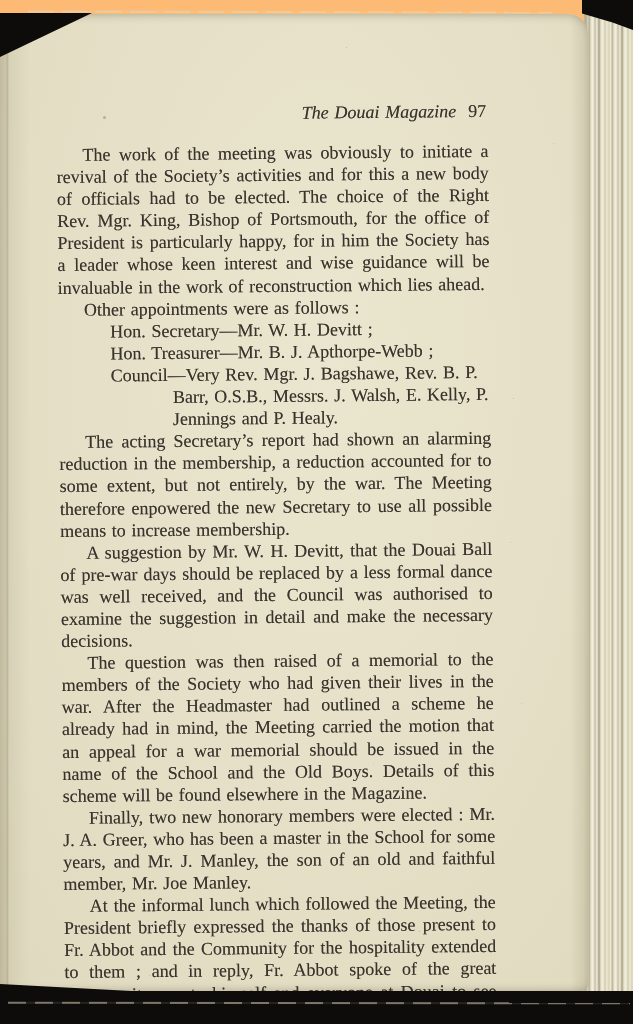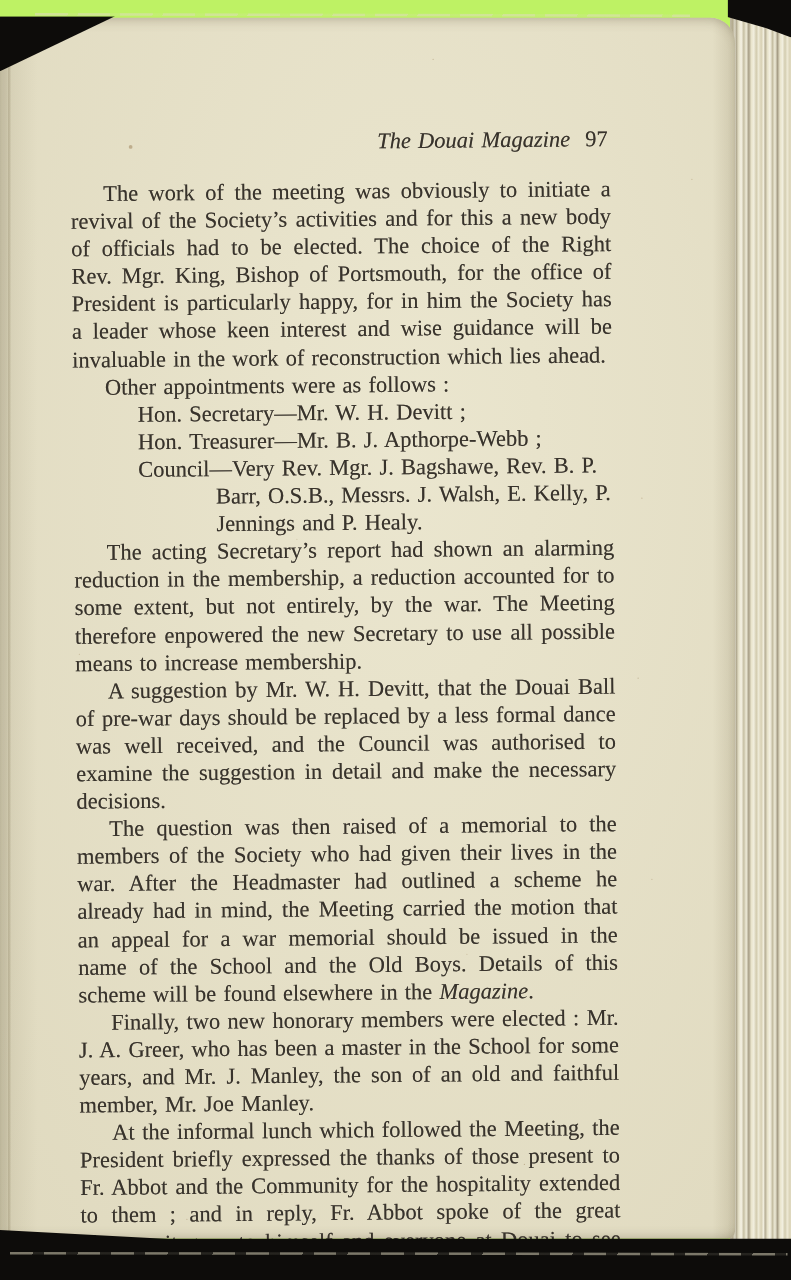--- a/index.html
+++ b/index.html
@@ -1,17 +1,17 @@
 <!DOCTYPE html>
 <html><head>
 <meta charset="utf-8">
 <style>
   html,body{margin:0;padding:0;background:#0d0c0a;}
   #stage{position:relative;width:633px;height:1024px;overflow:hidden;
-         background:#bef264;font-family:"Liberation Serif","DejaVu Serif",serif;}
+         background:#fdba74;font-family:"Liberation Serif","DejaVu Serif",serif;}
 
   
   .edge-stack{position:absolute;left:584px;top:10px;width:49px;height:998px;
     background:
       linear-gradient(90deg, rgba(110,100,75,.35) 0 2px, rgba(110,100,75,0) 6px),
       repeating-linear-gradient(90deg,
         #ece7d2 0px,#d8d1b4 2px,#f3f0e1 4px,#b3ab92 5px,#e7e2c9 7px,
         #f5f2e4 9px,#c6bfa3 11px,#efecd9 13px,#a79e86 15px,#e9e4cb 17px,
         #f1eede 19px,#d2cbae 21px,#efecd9 23px);
   }
@@ -59,21 +59,21 @@
     transform:rotate(-.55deg);transform-origin:0 0;
     font-size:18px;line-height:22.1px;word-spacing:1.2px;
     text-shadow:0 0 .5px rgba(56,51,44,.55);}
   .header{text-align:right;padding-right:2px;line-height:26px;margin-bottom:16px;}
   .mag-title{font-style:italic;}
   .page-num{margin-left:12px;}
   .para{margin:0;text-align:justify;text-indent:26px;}
   .appointments{margin-left:52px;}
   .appt{margin:0;}
   .appt.hang{padding-left:62px;text-indent:-62px;}
-  .em{font-style:italic;}
+  .em{}
 </style>
 </head>
 <body>
 
 <div id="stage">
   <div class="edge-stack"></div>
 
   <div class="page">
     <div class="specks"></div>
 

